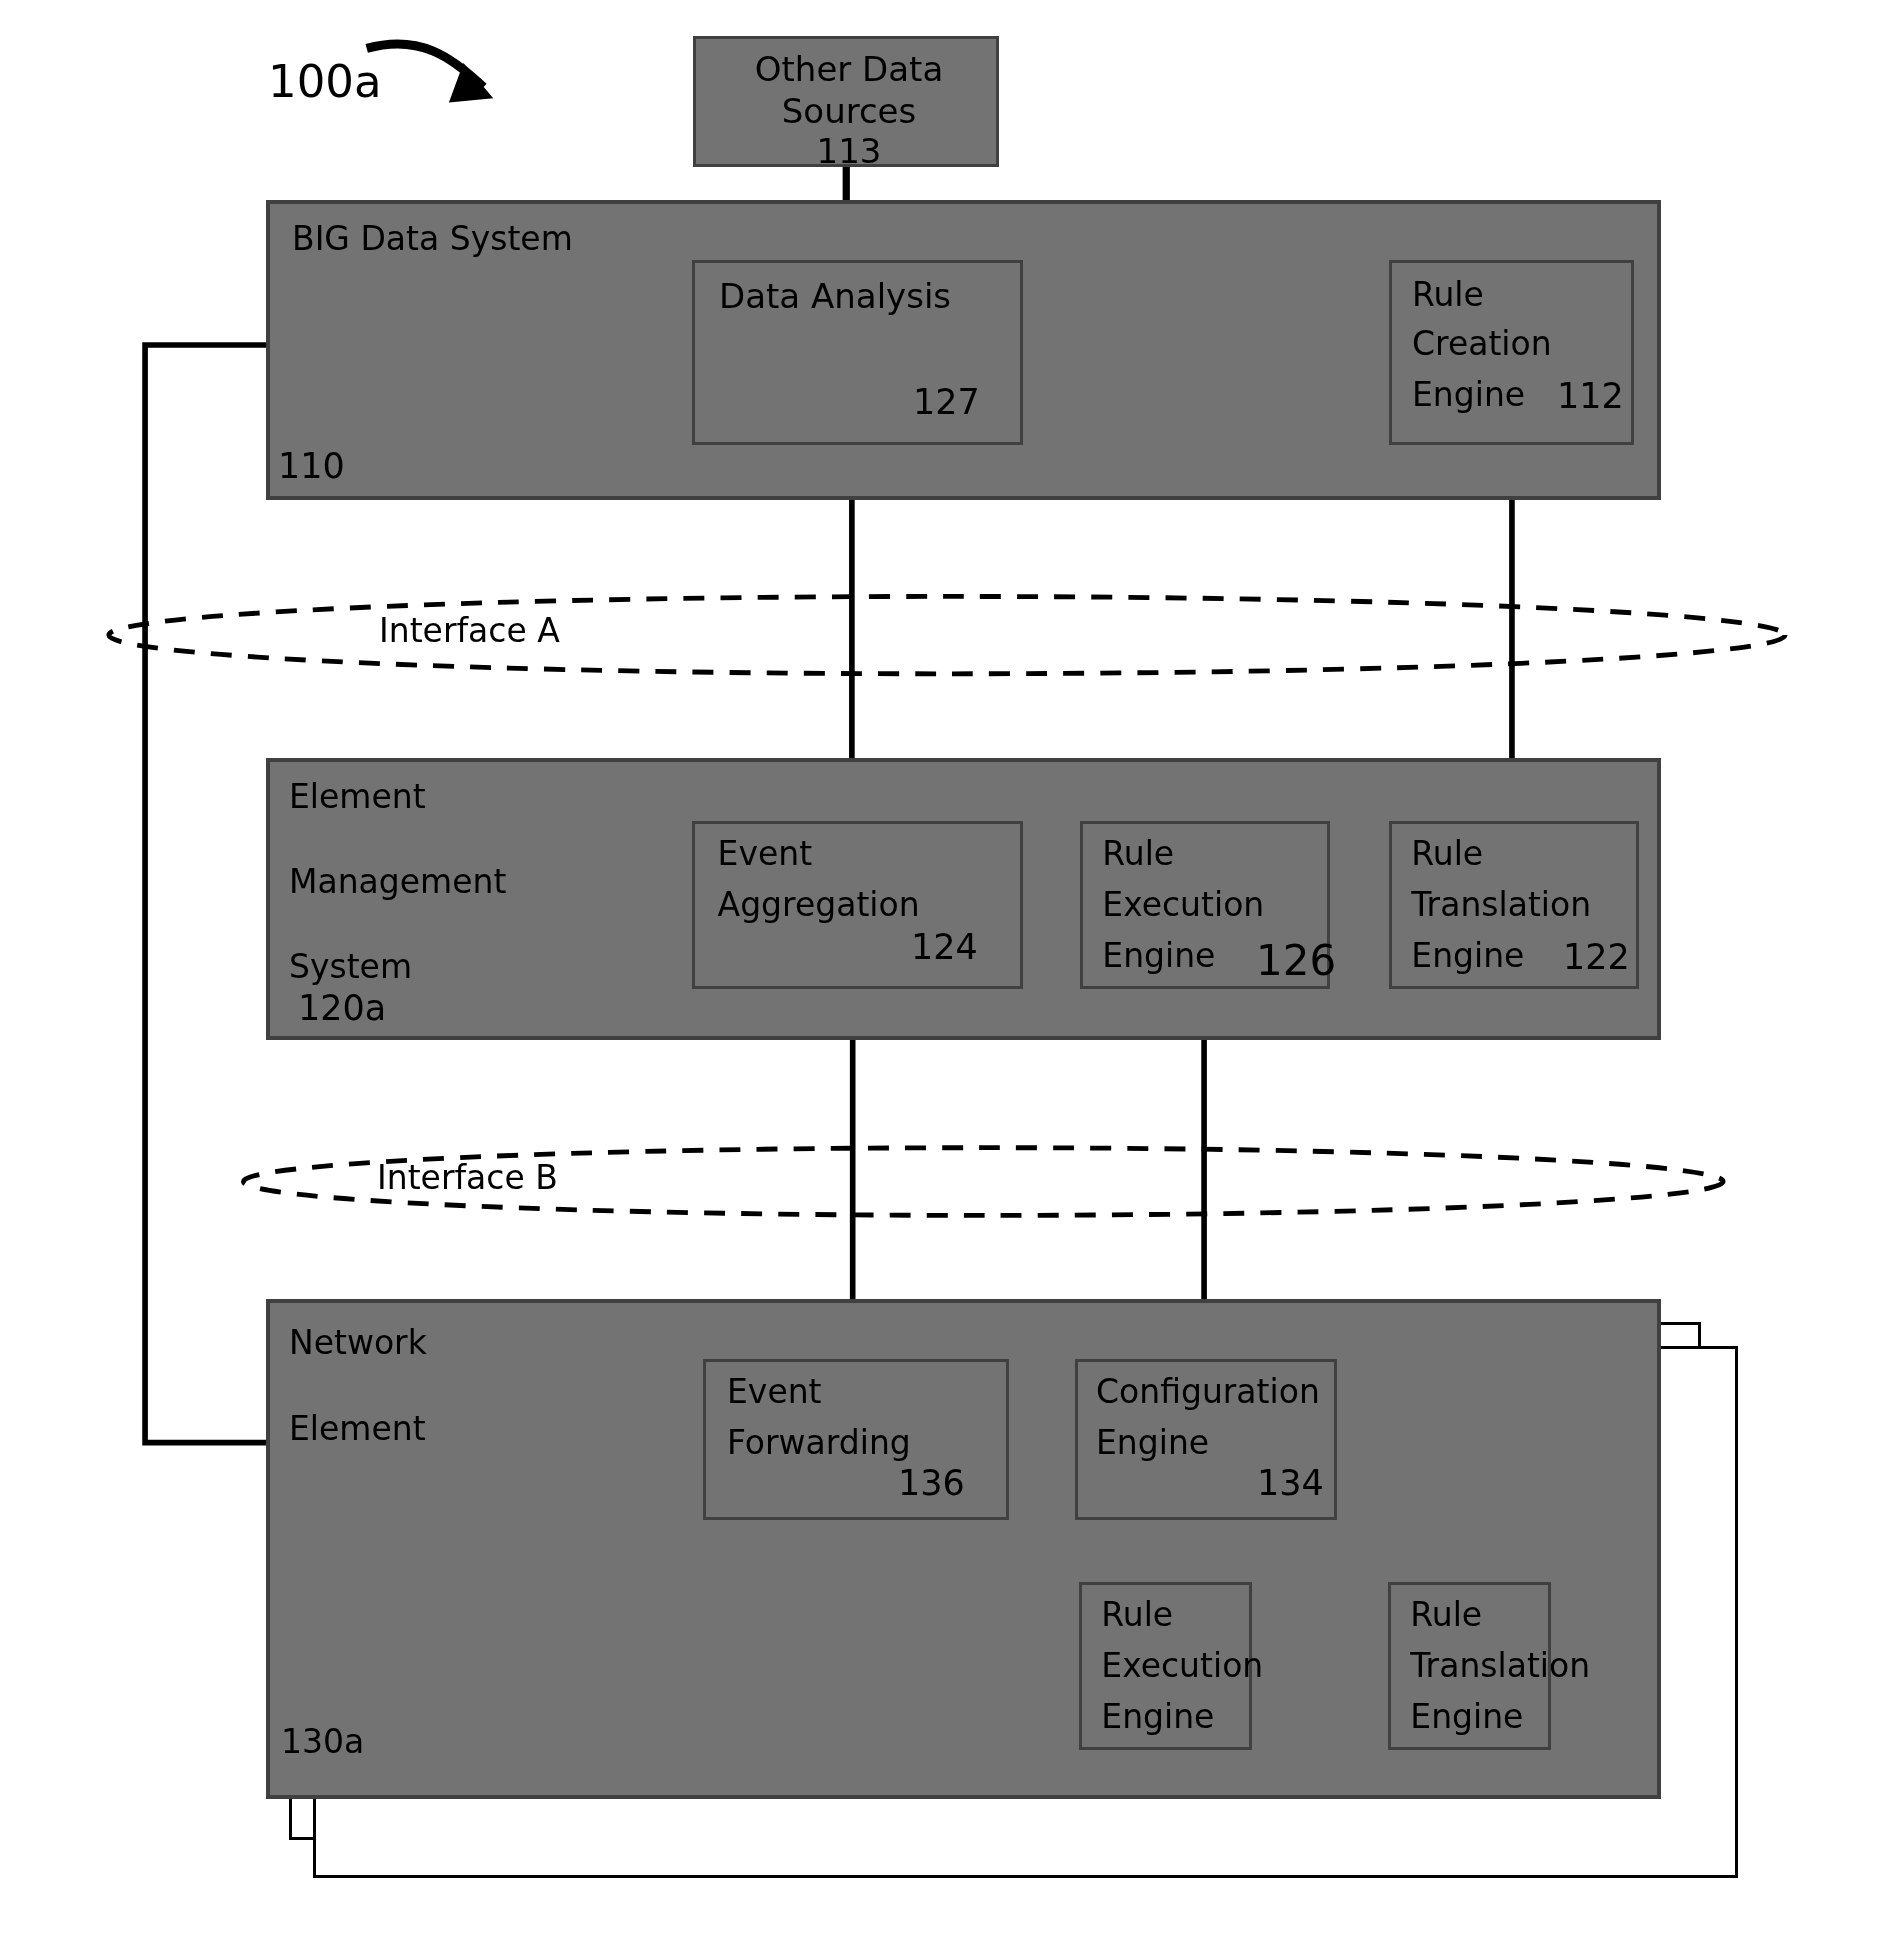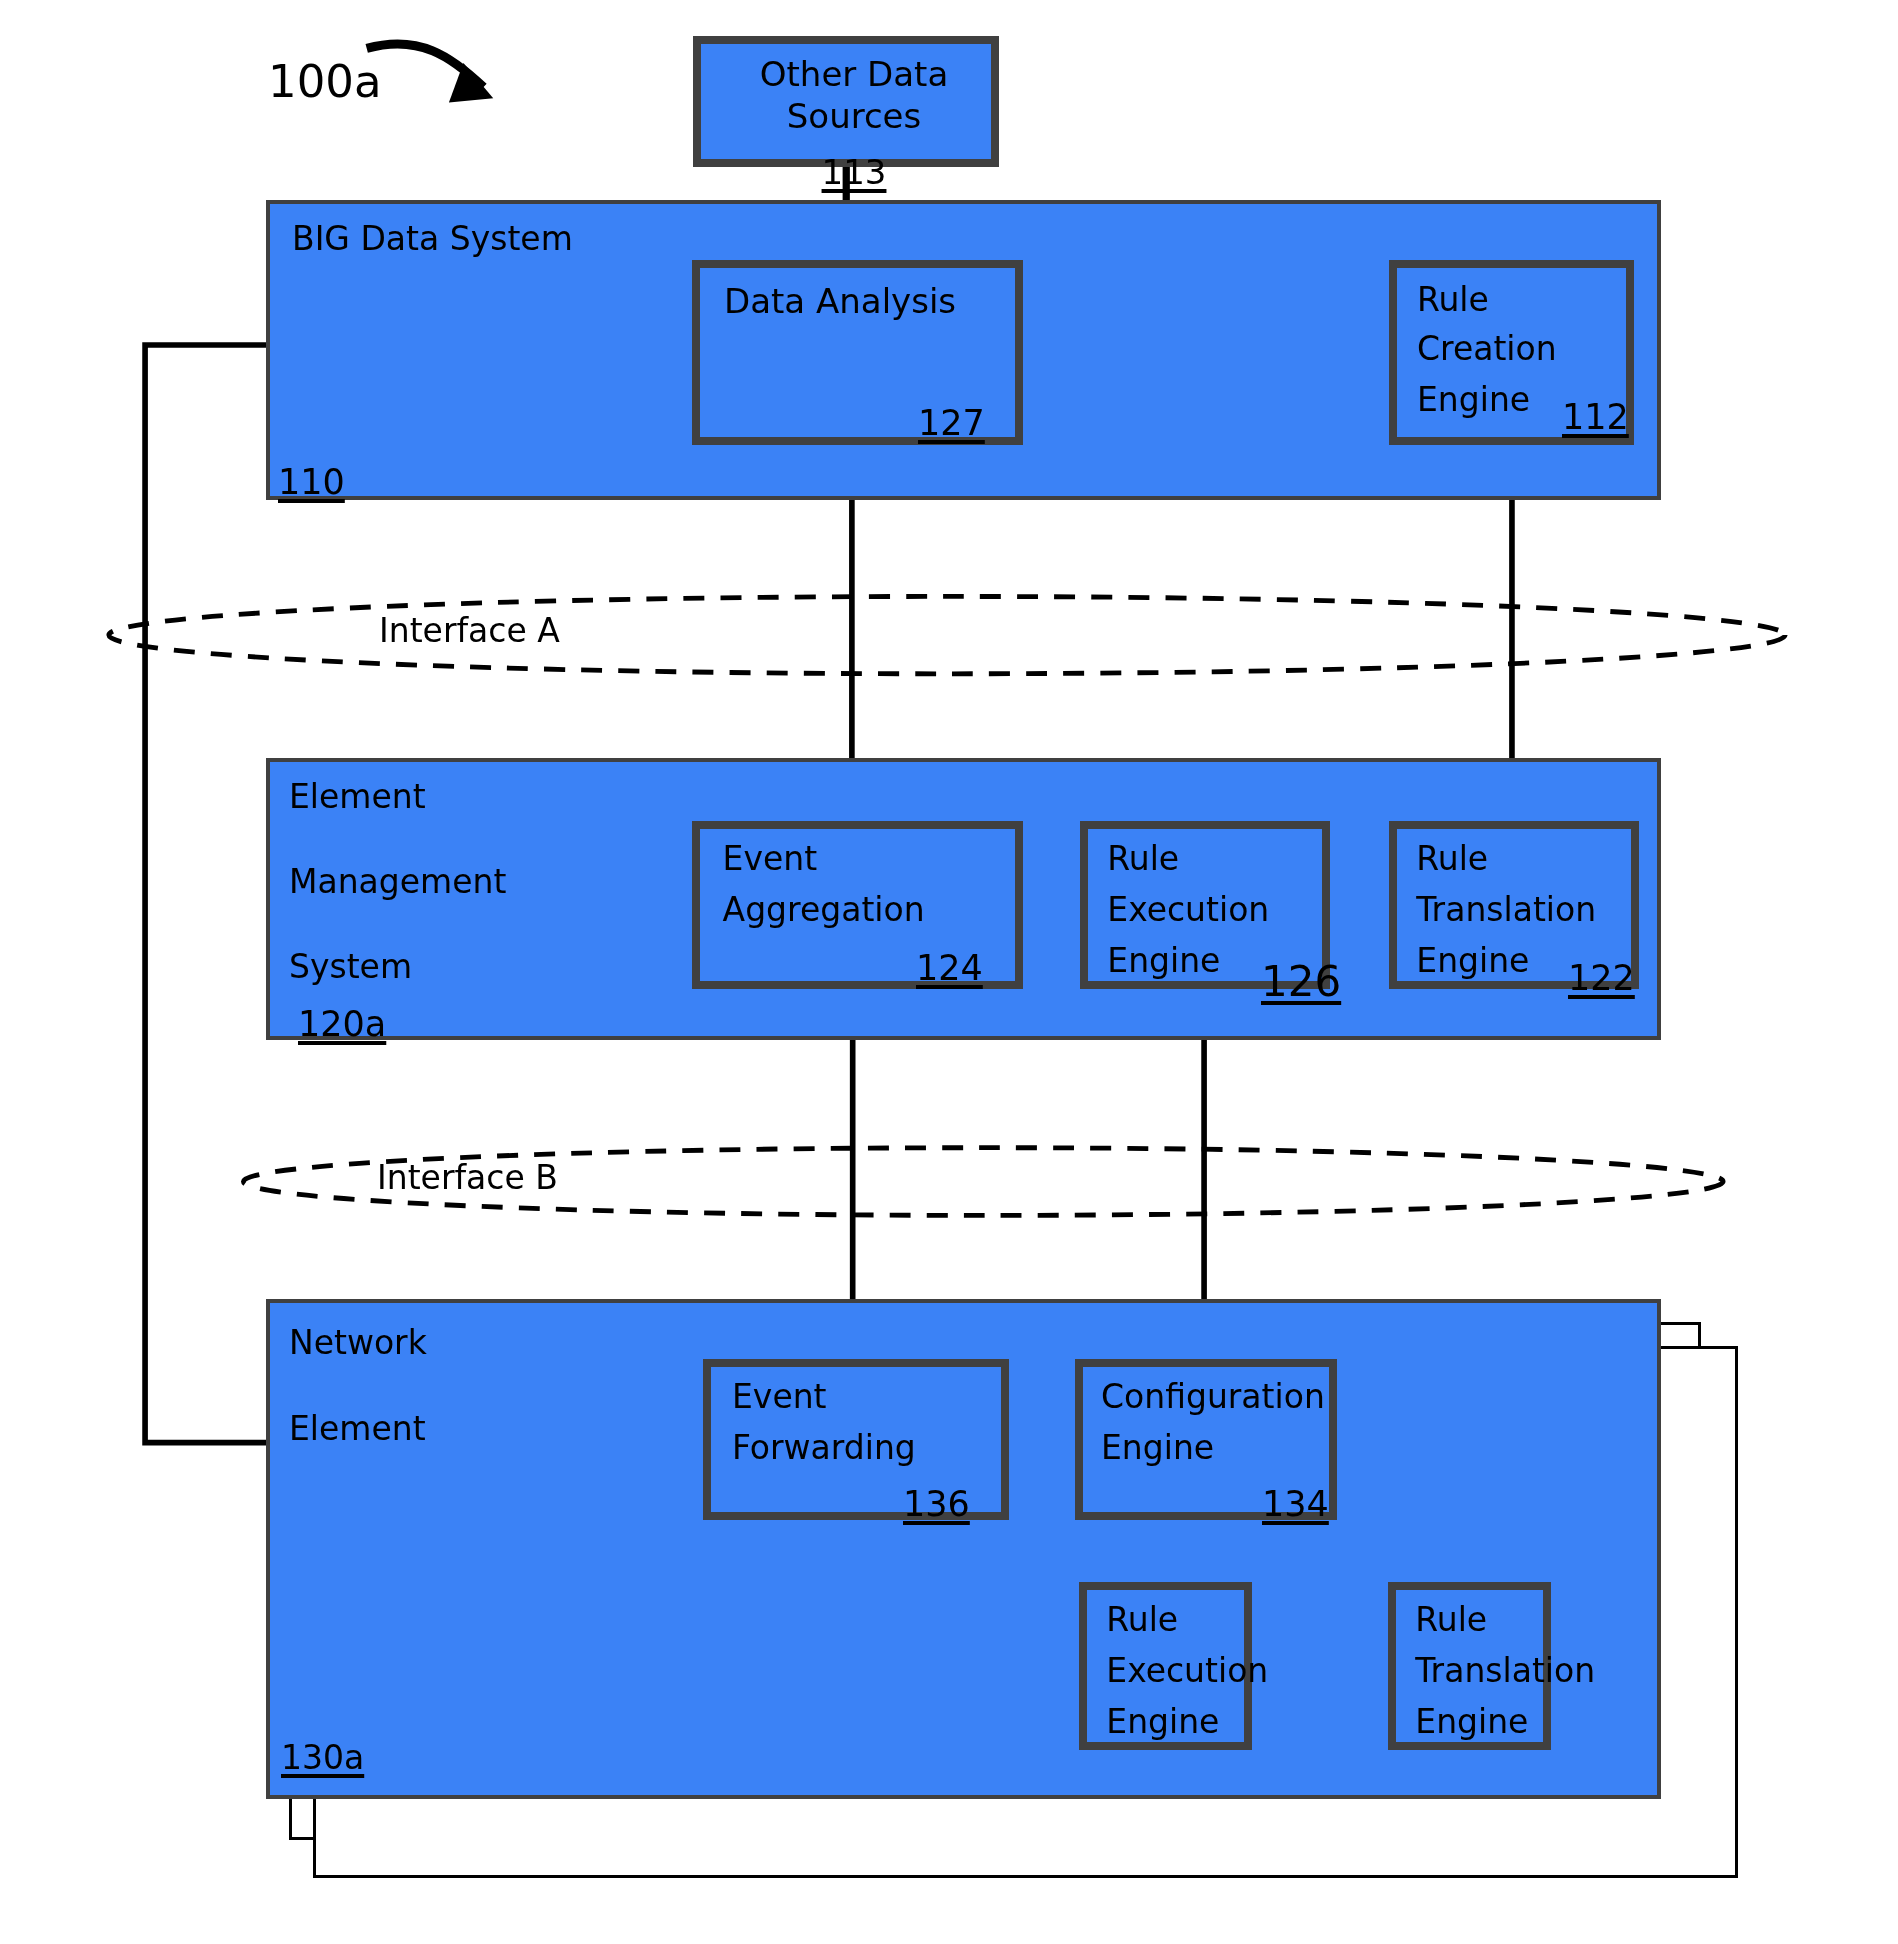--- a/index.html
+++ b/index.html
@@ -1,21 +1,21 @@
 <!DOCTYPE html>
 <html style="font-size:13px"><head>
 <meta charset="utf-8">
 <style>
   html,body{margin:0;padding:0;background:#fff;}
   body{font-family:"DejaVu Sans", sans-serif;}
   #root{position:relative;width:1898px;height:1944px;background:#fff;overflow:hidden;}
   #svg{position:absolute;left:0;top:0;width:1898px;height:1944px;}
-  .box{position:absolute;box-sizing:border-box;background:#3b82f6;border:8px solid #404040;}
+  .box{position:absolute;box-sizing:border-box;background:#737373;border:3px solid #404040;}
   .lbl{position:absolute;color:#000;white-space:pre;line-height:1.05;}
-  .num{text-decoration:underline;text-underline-offset:4.8px;text-decoration-thickness:4px;margin-top:16px;}
+  .num{text-underline-offset:4.8px;text-decoration-thickness:4px;}
   .ctr{text-align:center;}
   .sys{border-width:4.8px;}
   .stack{position:absolute;box-sizing:border-box;background:#fff;border:3.2px solid #000;}
 </style>
 </head>
 <body>
 
 <div id="root">
 
   <svg id="svg" viewBox="0 0 2355 2412">

